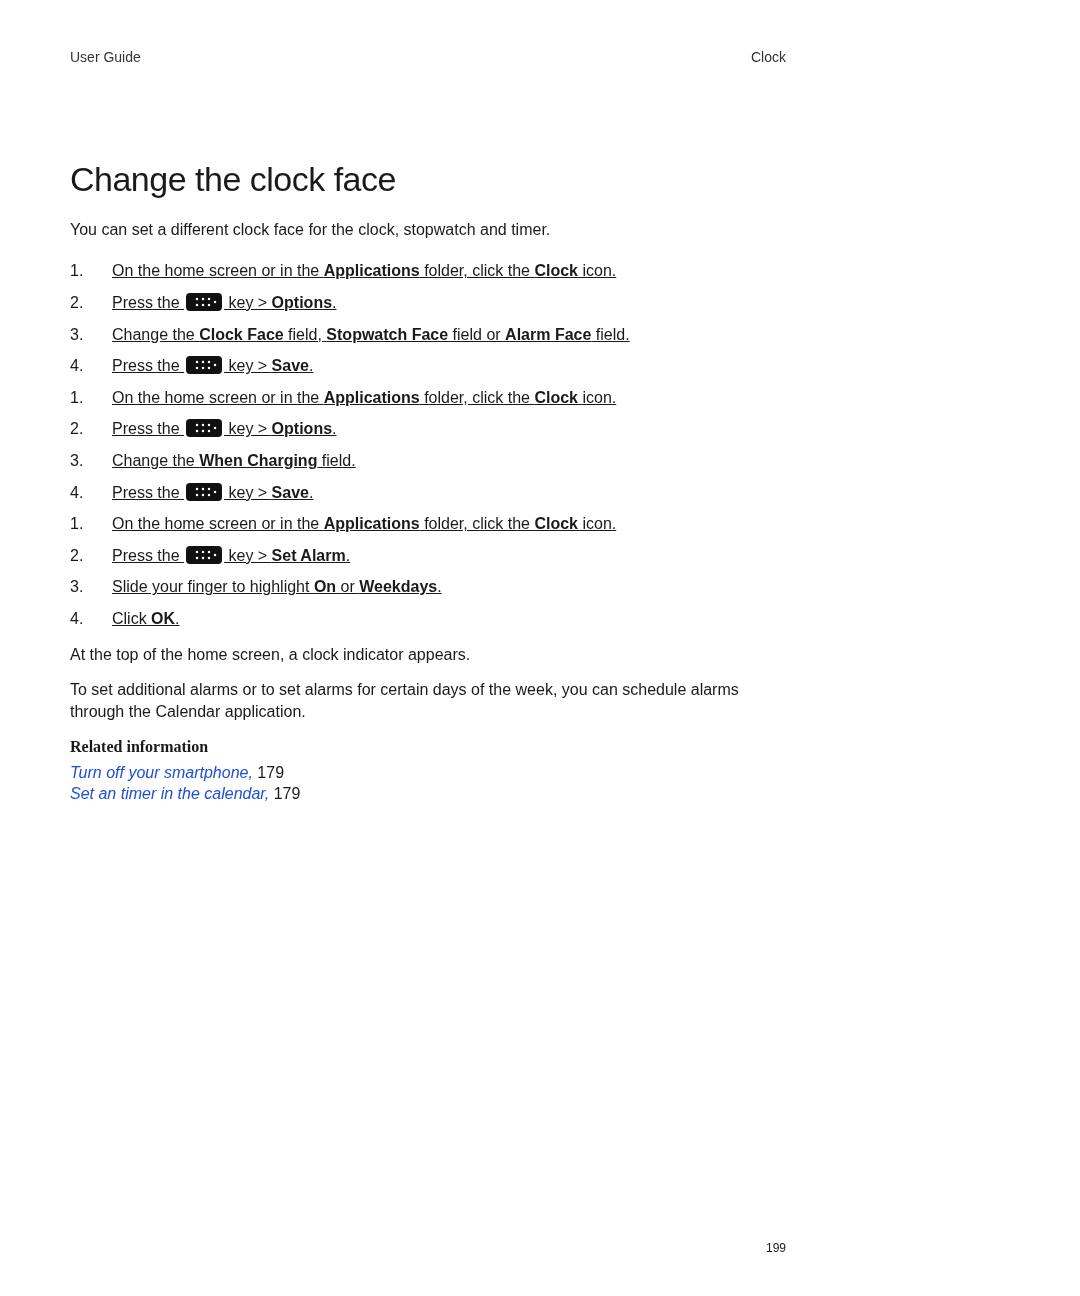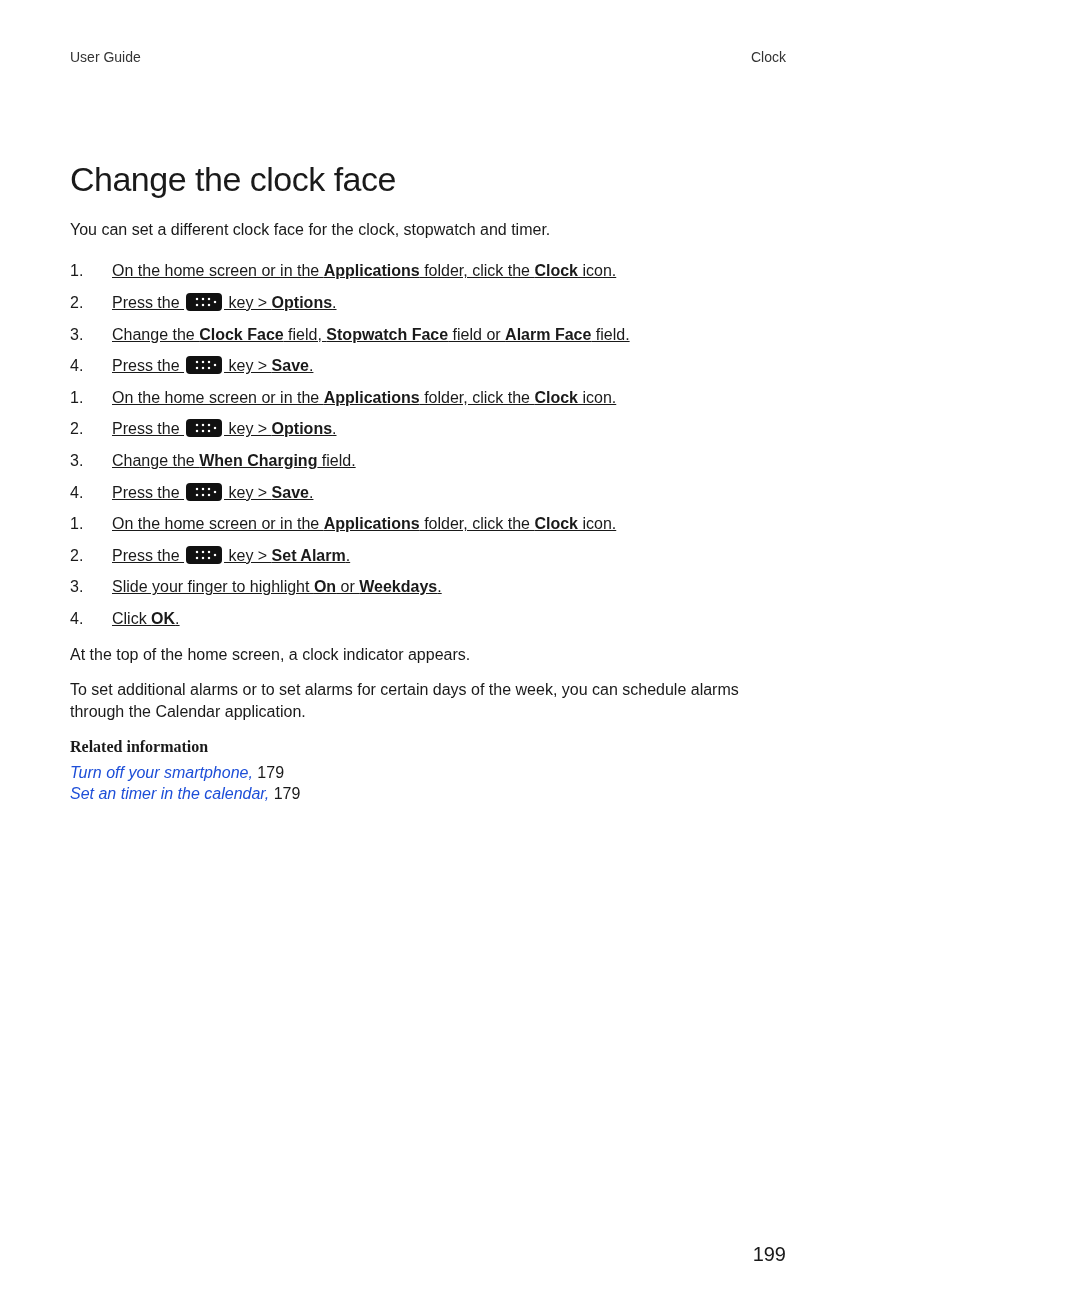--- a/index.html
+++ b/index.html
@@ -95,23 +95,23 @@
   .related-links a {
     color: #1d4ed8;
     text-decoration: none;
     font-style: italic;
   }
   .related-links .pg {
     color: #1a1a1a;
   }
   .page-number {
     position: absolute;
-    bottom: 28px;
+    bottom: 40px;
     right: 70px;
-    font-size: 20px;
+    font-size: 12px;
   }
 </style>
 </head>
 <body>
 
 <div class="page">
 
   <div class="header-row">
     <span>User Guide</span>
     <span>Clock</span>

